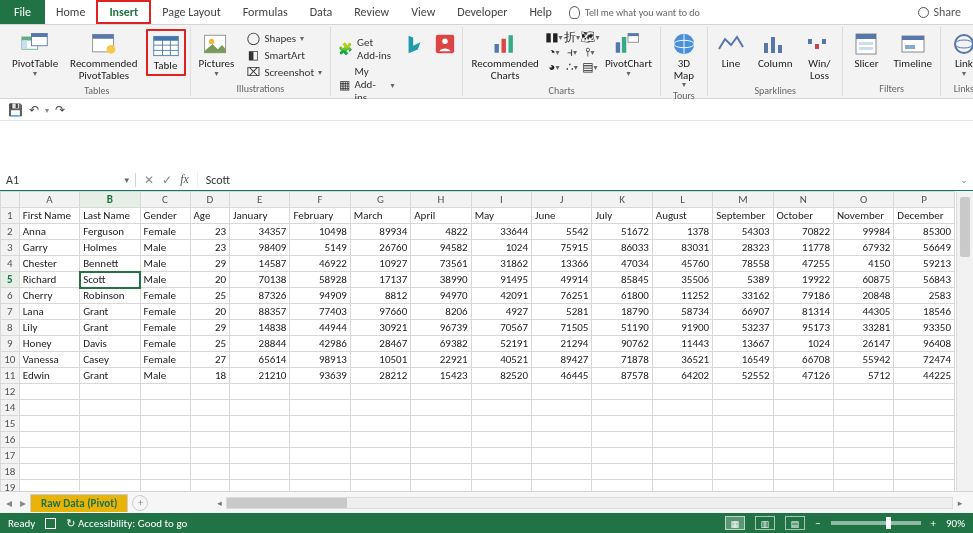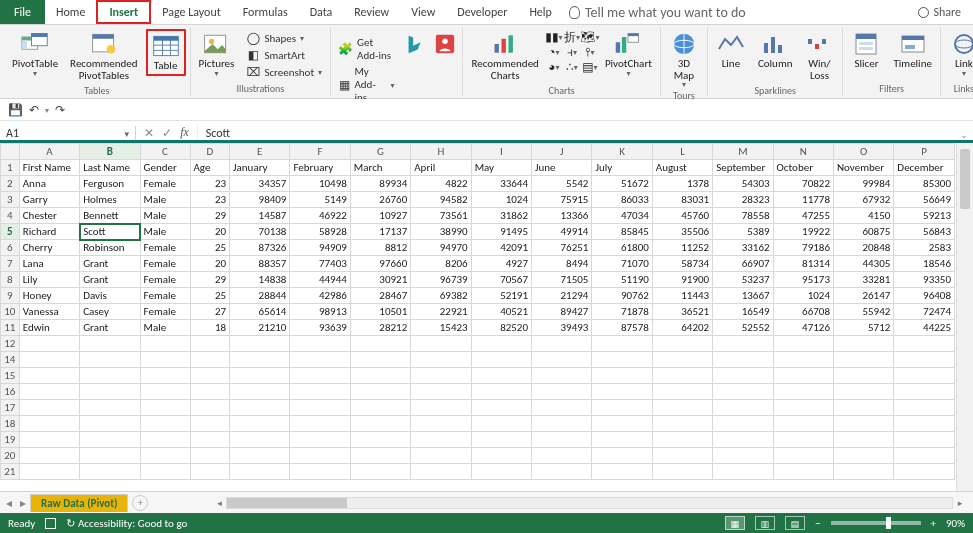--- a/index.html
+++ b/index.html
@@ -3,21 +3,21 @@
 <meta charset="utf-8">
 <style>
   * { box-sizing: border-box; font-family: "Segoe UI", Calibri, sans-serif; }
   body { margin:0; width:973px; height:533px; background:#fff; display:flex; flex-direction:column;
          font-size:12px; color:#222; overflow:hidden; user-select:none; }
   .ribbon-tabs { height:25px; background:#fff; display:flex; align-items:stretch; border-bottom:1px solid #d4d4d4; }
   .ribbon-tab { padding:3px 11px; font-size:12px; color:#444; cursor:pointer; display:flex; align-items:center; }
   .ribbon-tab.file { background:#217346; color:#fff; padding:3px 14px; }
   .ribbon-tab.active { border:2px solid #d22; border-bottom:2px solid #d22; color:#217346; font-weight:600;}
   .tab-spacer { flex:1; }
-  .tell-me { display:flex; align-items:center; gap:5px; color:#666; font-size:14px; padding:0 6px;}
+  .tell-me { display:flex; align-items:center; gap:5px; color:#666; font-size:10px; padding:0 6px;}
   .share { display:flex; align-items:center; gap:4px; color:#555; padding:0 12px; cursor:pointer; }
   .person-icon { width:11px; height:11px; border:1.3px solid #555; border-radius:50%; position:relative; }
   .bulb { width:11px;height:13px;border:1.3px solid #666;border-radius:50% 50% 40% 40%; }
   .ribbon { display:flex; height:74px; background:#f3f3f3; border-bottom:1px solid #d4d4d4; padding:2px 4px; }
   .group { display:flex; flex-direction:column; align-items:center; border-right:1px solid #dcdcdc; padding:0 4px; }
   .group-body { display:flex; align-items:flex-start; gap:4px; flex:1; padding-top:2px;}
   .group-label { font-size:10px; color:#666; padding:1px 0; }
   .big-btn { display:flex; flex-direction:column; align-items:center; justify-content:flex-start;
              padding:2px 4px; gap:1px; cursor:pointer; min-width:38px; }
   .big-btn .lbl { font-size:11px; line-height:1.05; text-align:center; }
@@ -26,21 +26,21 @@
   .ico svg { width:100%; height:100%; }
   .highlight-box { border:2px solid #d22; border-radius:1px; }
   .small-btn-col { display:flex; flex-direction:column; gap:1px; padding-top:1px;}
   .small-btn { display:flex; align-items:center; gap:4px; font-size:11px; color:#333; padding:1px 4px; cursor:pointer;}
   .small-ico { width:14px;height:14px;display:flex;align-items:center;justify-content:center;font-size:12px;}
   .dd { font-size:8px;color:#666;}
   
   .quick { height:22px; display:flex; align-items:center; gap:6px; padding:0 8px; background:#fff; border-bottom:1px solid #e3e3e3;}
   .qbtn { font-size:12px; color:#444; cursor:pointer; }
   
-  .fbar { height:22px; display:flex; align-items:flex-end; border-bottom:3px solid #0f766e; background:#fff;}
+  .fbar { height:22px; display:flex; align-items:center; border-bottom:1px solid #0f766e; background:#fff;margin-top:48px;}
   .namebox { width:136px; border-right:1px solid #d4d4d4; display:flex; align-items:center; padding:0 6px;
              font-size:12px; color:#333;}
   .namebox .nbdrop{margin-left:auto;color:#666;font-size:9px;}
   .fx-btns{display:flex;align-items:center;gap:8px;padding:0 8px;color:#888;border-right:1px solid #eee;}
   .fx-btns span{cursor:pointer;font-size:12px;}
   .fx-btns .fx{font-style:italic;font-family:"Times New Roman",serif;color:#555;}
   .formula{flex:1;display:flex;align-items:center;padding:0 8px;font-size:12px;color:#333;}
   .fbexp{width:18px;display:flex;align-items:center;justify-content:center;color:#888;font-size:9px;cursor:pointer;}
   
   .grid-wrap{flex:1;display:flex;overflow:hidden;}
@@ -543,22 +543,22 @@
             <th class="rowh">7</th>
             <td class="txt">Lana</td>
             <td class="txt">Grant</td>
             <td class="txt">Female</td>
             <td class="num">20</td>
             <td class="num">88357</td>
             <td class="num">77403</td>
             <td class="num">97660</td>
             <td class="num">8206</td>
             <td class="num">4927</td>
-            <td class="num">8494</td>
-            <td class="num">71070</td>
+            <td class="num">5281</td>
+            <td class="num">18790</td>
             <td class="num">58734</td>
             <td class="num">66907</td>
             <td class="num">81314</td>
             <td class="num">44305</td>
             <td class="num">18546</td>
           </tr>
           <tr>
             <th class="rowh">8</th>
             <td class="txt">Lily</td>
             <td class="txt">Grant</td>
@@ -619,21 +619,21 @@
             <th class="rowh">11</th>
             <td class="txt">Edwin</td>
             <td class="txt">Grant</td>
             <td class="txt">Male</td>
             <td class="num">18</td>
             <td class="num">21210</td>
             <td class="num">93639</td>
             <td class="num">28212</td>
             <td class="num">15423</td>
             <td class="num">82520</td>
-            <td class="num">39493</td>
+            <td class="num">46445</td>
             <td class="num">87578</td>
             <td class="num">64202</td>
             <td class="num">52552</td>
             <td class="num">47126</td>
             <td class="num">5712</td>
             <td class="num">44225</td>
           </tr>
           <tr>
             <th class="rowh">12</th>
             <td></td>

